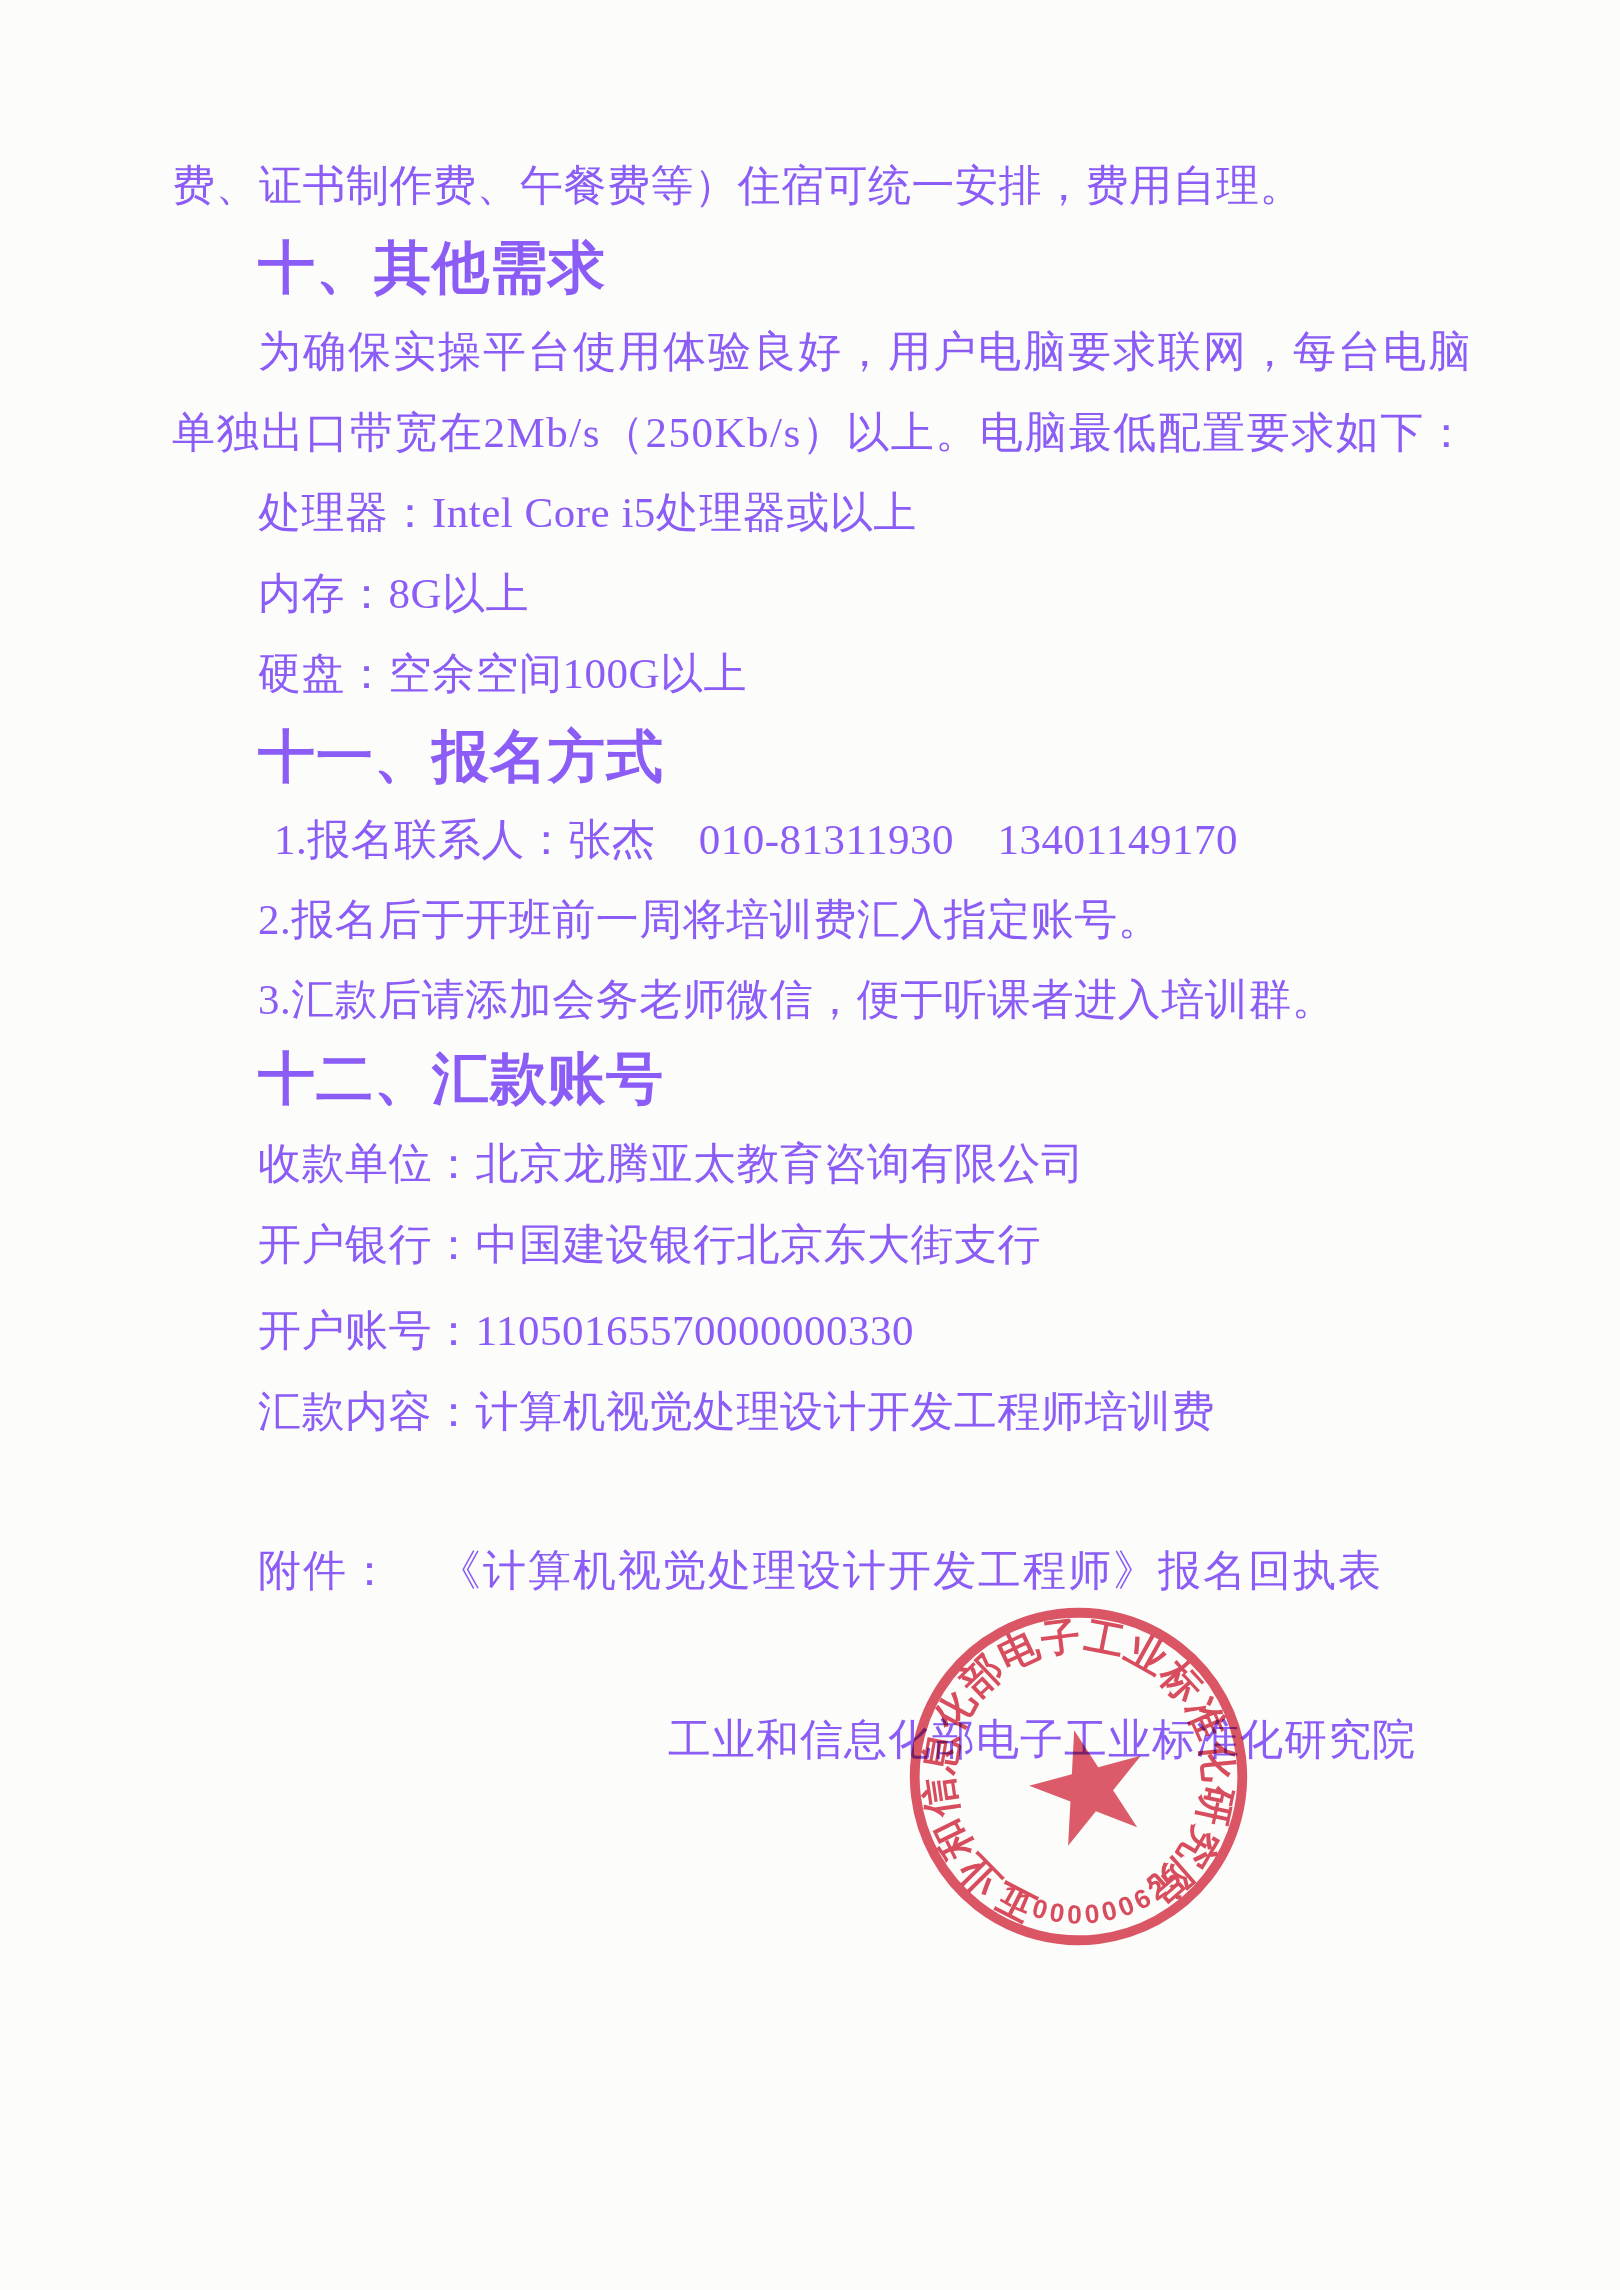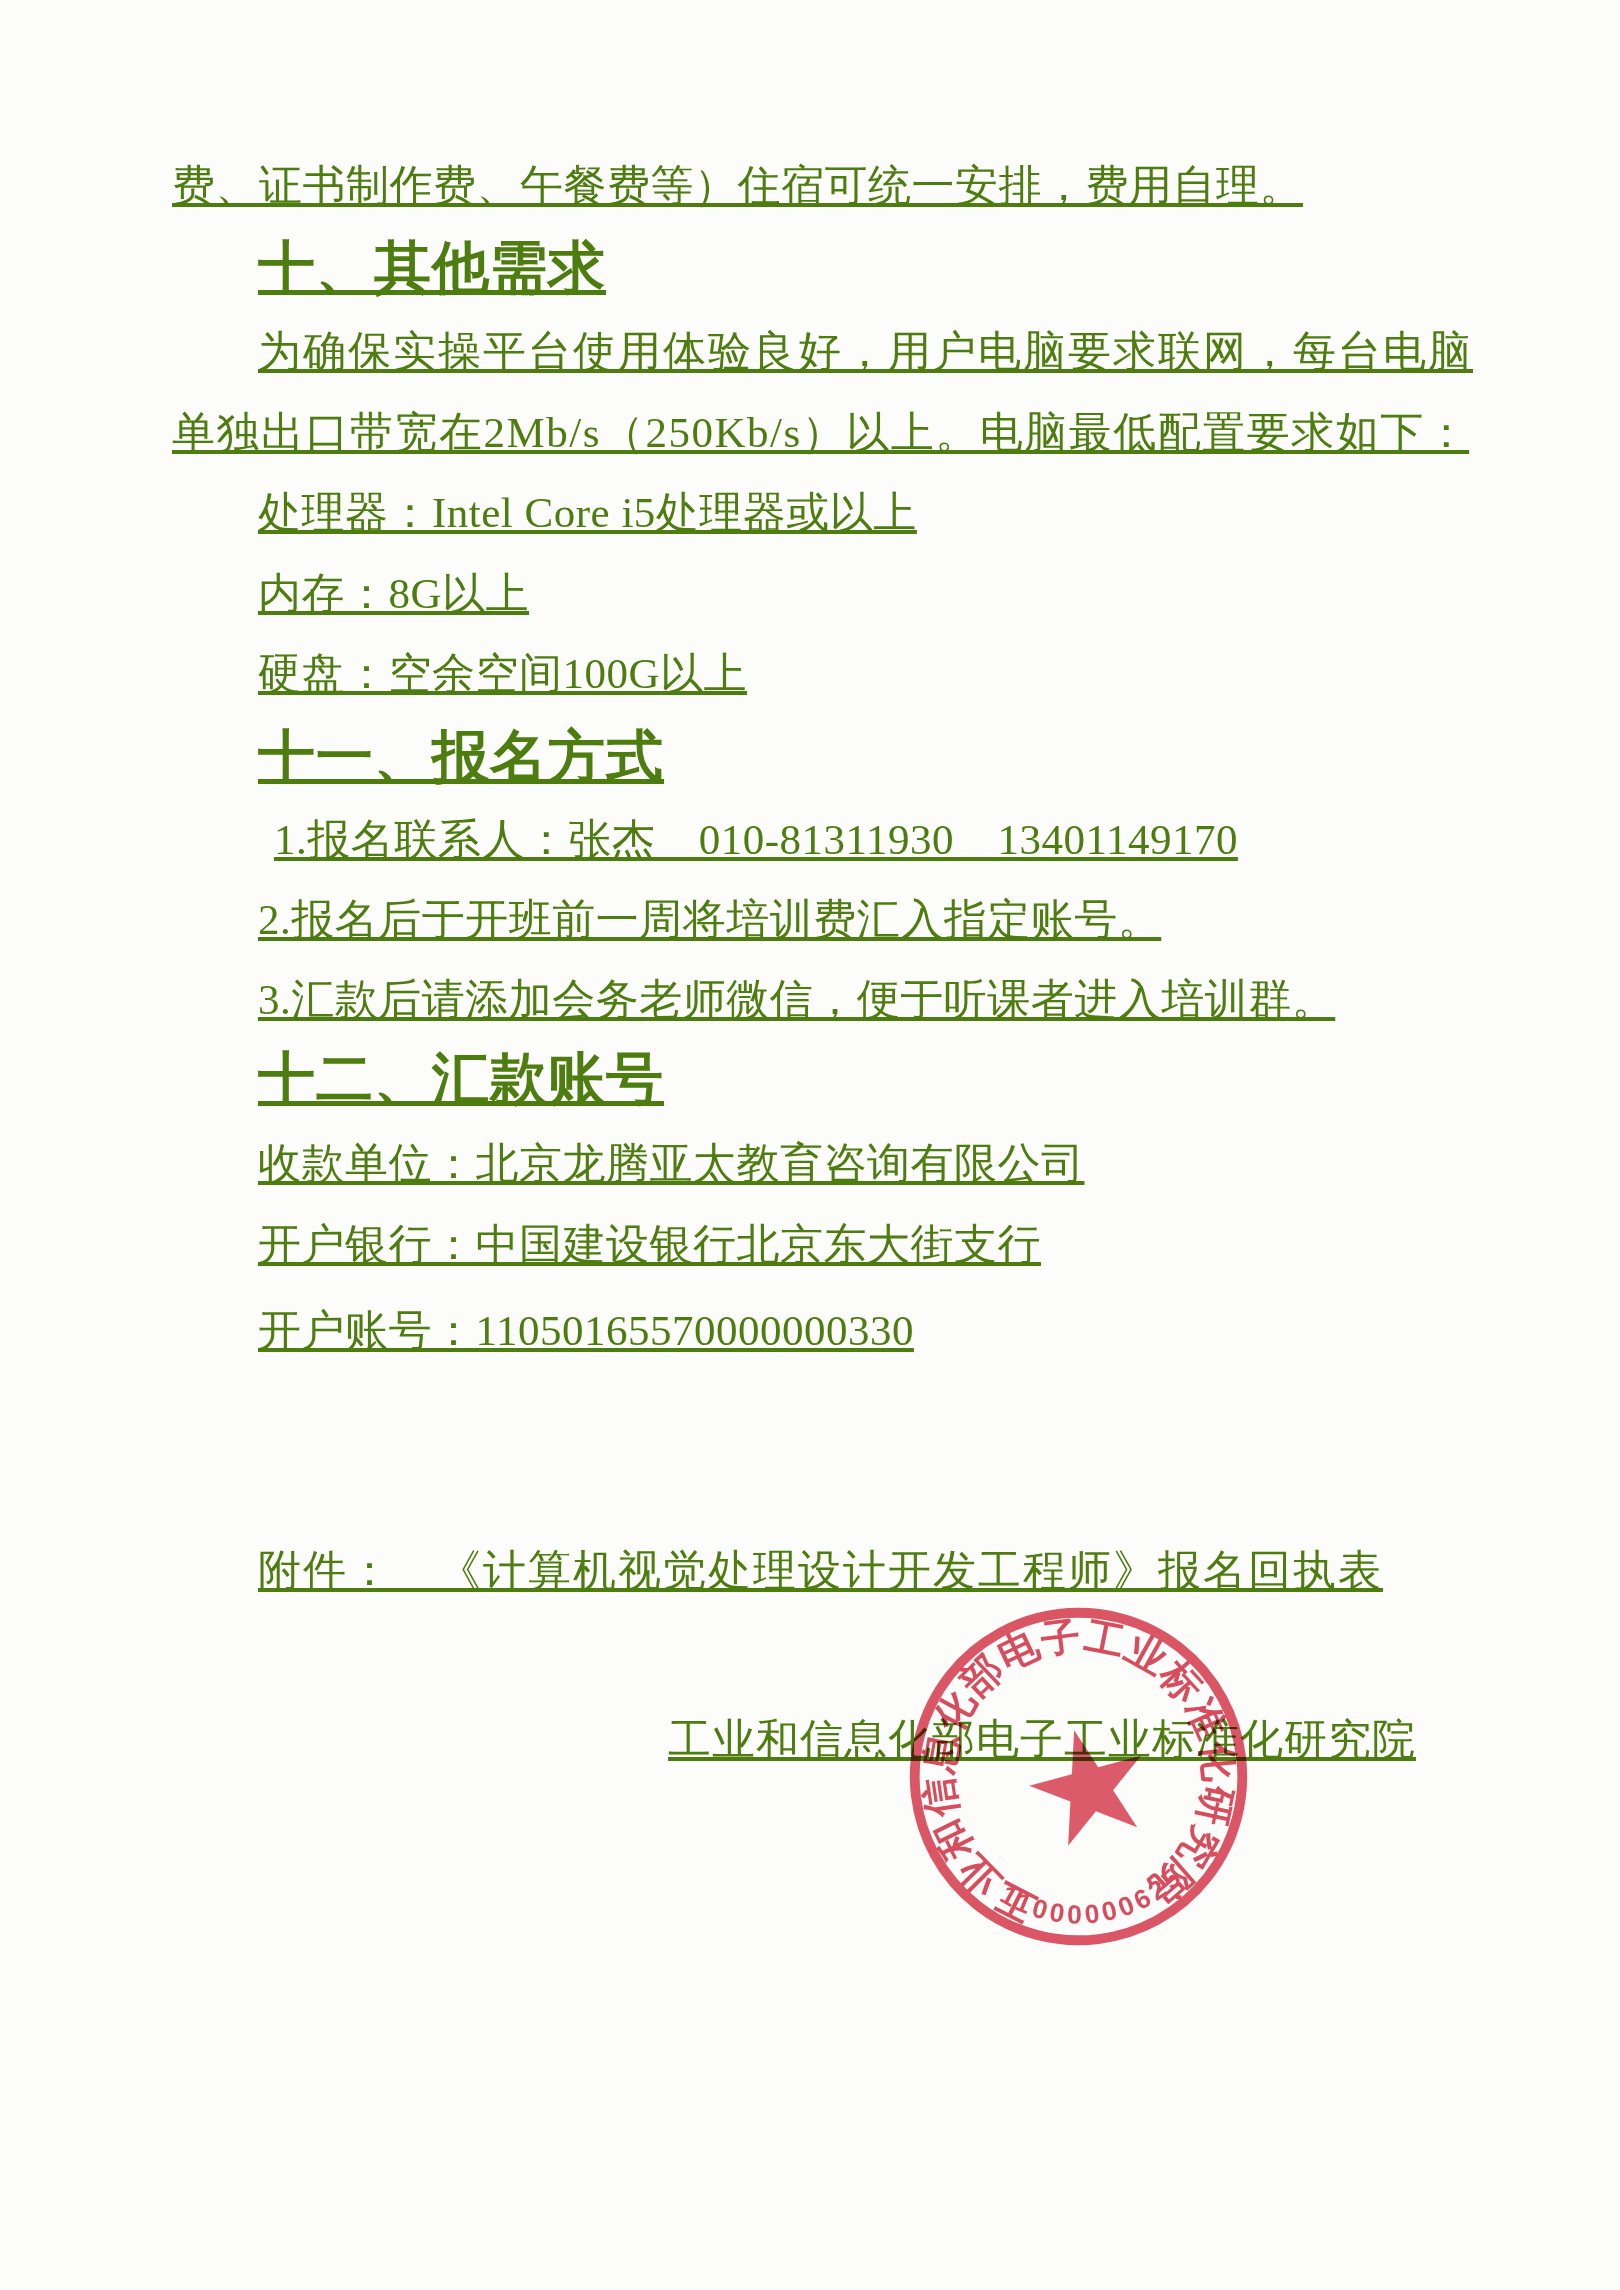--- a/index.html
+++ b/index.html
@@ -11,22 +11,21 @@
     overflow:hidden;
     font-family:"Liberation Serif","DejaVu Serif",serif;
     color:#1b1b1d;
   }
   .line{
     position:absolute;
     white-space:nowrap;
     font-size:43px;
     line-height:53px;
     letter-spacing:0.5px;
-    color:#4d7c0f;
-    text-decoration:underline;
+    color:#8b5cf6;
   }
   .heading{
     font-family:"Liberation Sans","DejaVu Sans",sans-serif;
     font-weight:700;
     font-size:57px;
     letter-spacing:1px;
   }
   
   .l0 {left:172px; top:159px;}
   .l1 {left:258px; top:241px;}
@@ -84,20 +83,21 @@
   <div class="line l5">内存：8G以上</div>
   <div class="line l6">硬盘：空余空间100G以上</div>
   <div class="line l7 heading">十一、报名方式</div>
   <div class="line l8">1.报名联系人：张杰　010-81311930　13401149170</div>
   <div class="line l9">2.报名后于开班前一周将培训费汇入指定账号。</div>
   <div class="line l10">3.汇款后请添加会务老师微信，便于听课者进入培训群。</div>
   <div class="line l11 heading">十二、汇款账号</div>
   <div class="line l12">收款单位：北京龙腾亚太教育咨询有限公司</div>
   <div class="line l13">开户银行：中国建设银行北京东大街支行</div>
   <div class="line l14">开户账号：11050165570000000330</div>
+  <div class="line l15">汇款内容：计算机视觉处理设计开发工程师培训费</div>
   <div class="line l16">附件：　《计算机视觉处理设计开发工程师》报名回执表</div>
   <div class="line l17">工业和信息化部电子工业标准化研究院</div>
 
   <svg class="seal" viewBox="-180 -180 360 360" xmlns="http://www.w3.org/2000/svg" xmlns:xlink="http://www.w3.org/1999/xlink">
     <g transform="rotate(-7)">
       <circle class="ring" cx="0" cy="0" r="167" fill="none" stroke-width="10" opacity="0.95"></circle>
       <path id="sealTopArc" d="M -54.5 116.9 A 129 129 0 1 1 54.5 116.9" fill="none"></path>
       <path id="sealBottomArc" d="M -96.4 114.9 A 150 150 0 0 0 96.4 114.9" fill="none"></path>
       <text class="arc-label">
         <textPath href="#sealTopArc" xlink:href="#sealTopArc">工业和信息化部电子工业标准化研究院</textPath>

